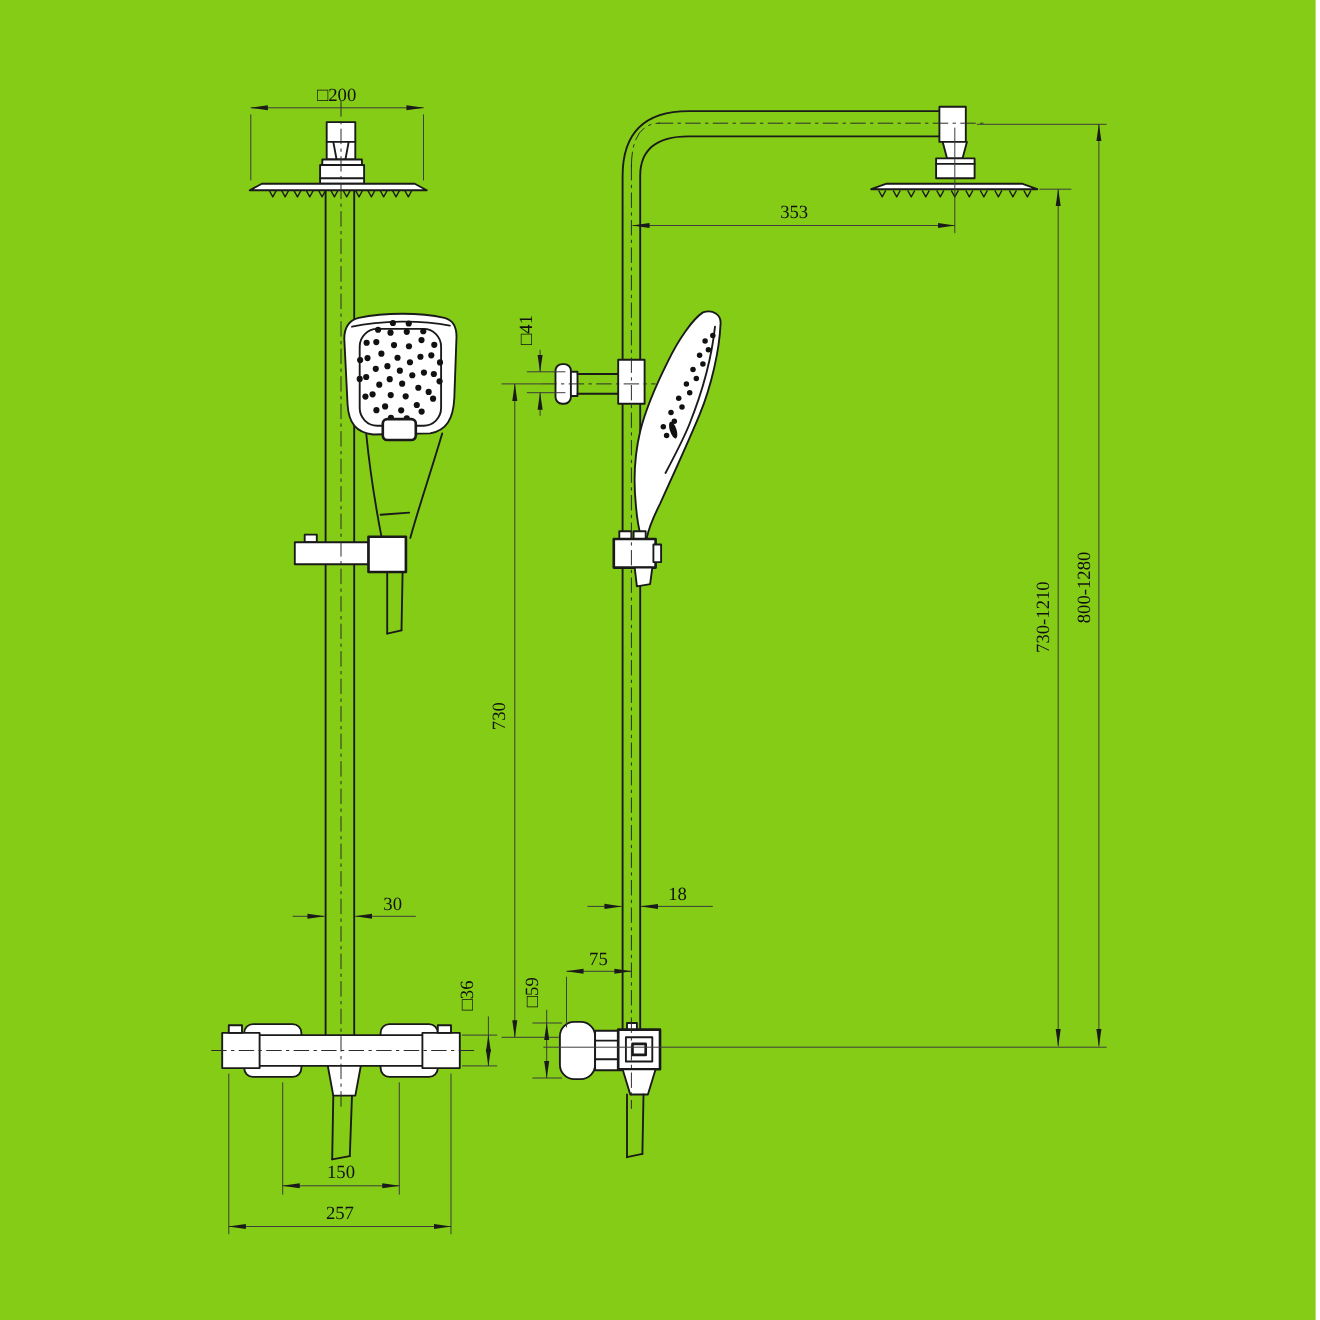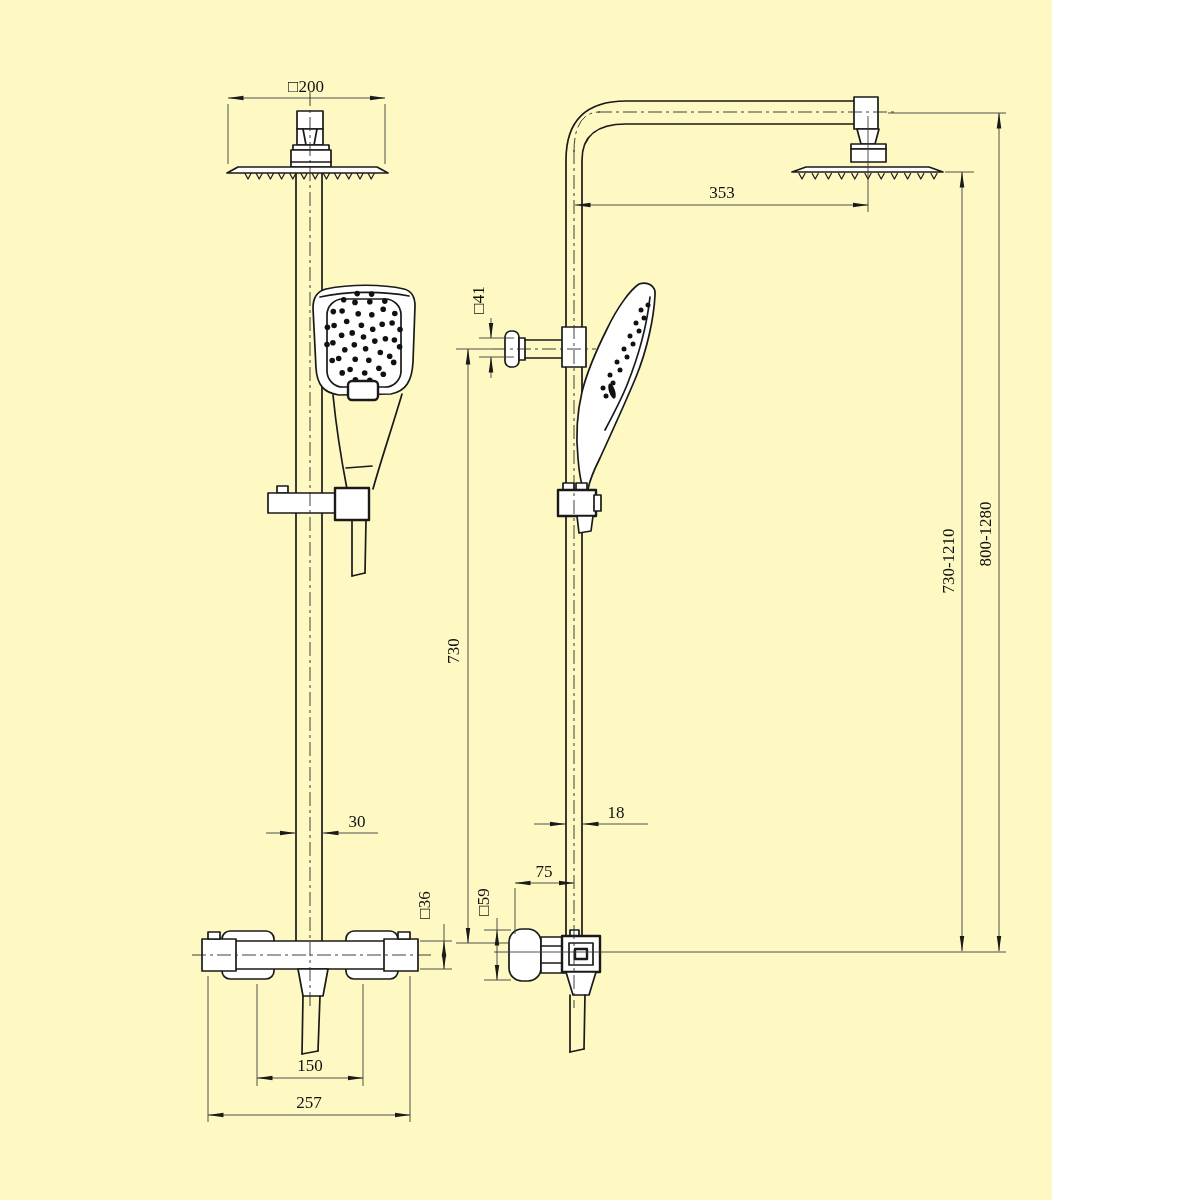--- a/index.html
+++ b/index.html
@@ -1,16 +1,16 @@
 <!DOCTYPE html>
 <html><head>
 <meta charset="utf-8">
 <style>
   html,body{margin:0;padding:0;background:#ffffff;}
-  .stage{width:1052px;height:1200px;background:#fef9c3;position:relative;}
+  .stage{width:1196px;height:1200px;background:#84cc16;position:relative;}
   svg{display:block;}
   .obj{stroke:#1a1a1a;stroke-width:1.7;fill:none;stroke-linejoin:round;stroke-linecap:round;}
   .objf{stroke:#1a1a1a;stroke-width:1.7;fill:#ffffff;stroke-linejoin:round;}
   .thick{stroke-width:2.4;}
   .thin{stroke:#3c3c3c;stroke-width:0.9;fill:none;}
   .dimline{stroke:#3c3c3c;stroke-width:0.9;fill:none;}
   .cl{stroke:#2a2a2a;stroke-width:0.9;stroke-dasharray:14 4 3 4;fill:none;}
   .dim-text{font-family:"Liberation Serif",serif;font-size:17px;fill:#111;}
   .dotfill{fill:#111;stroke:none;}
 </style>

